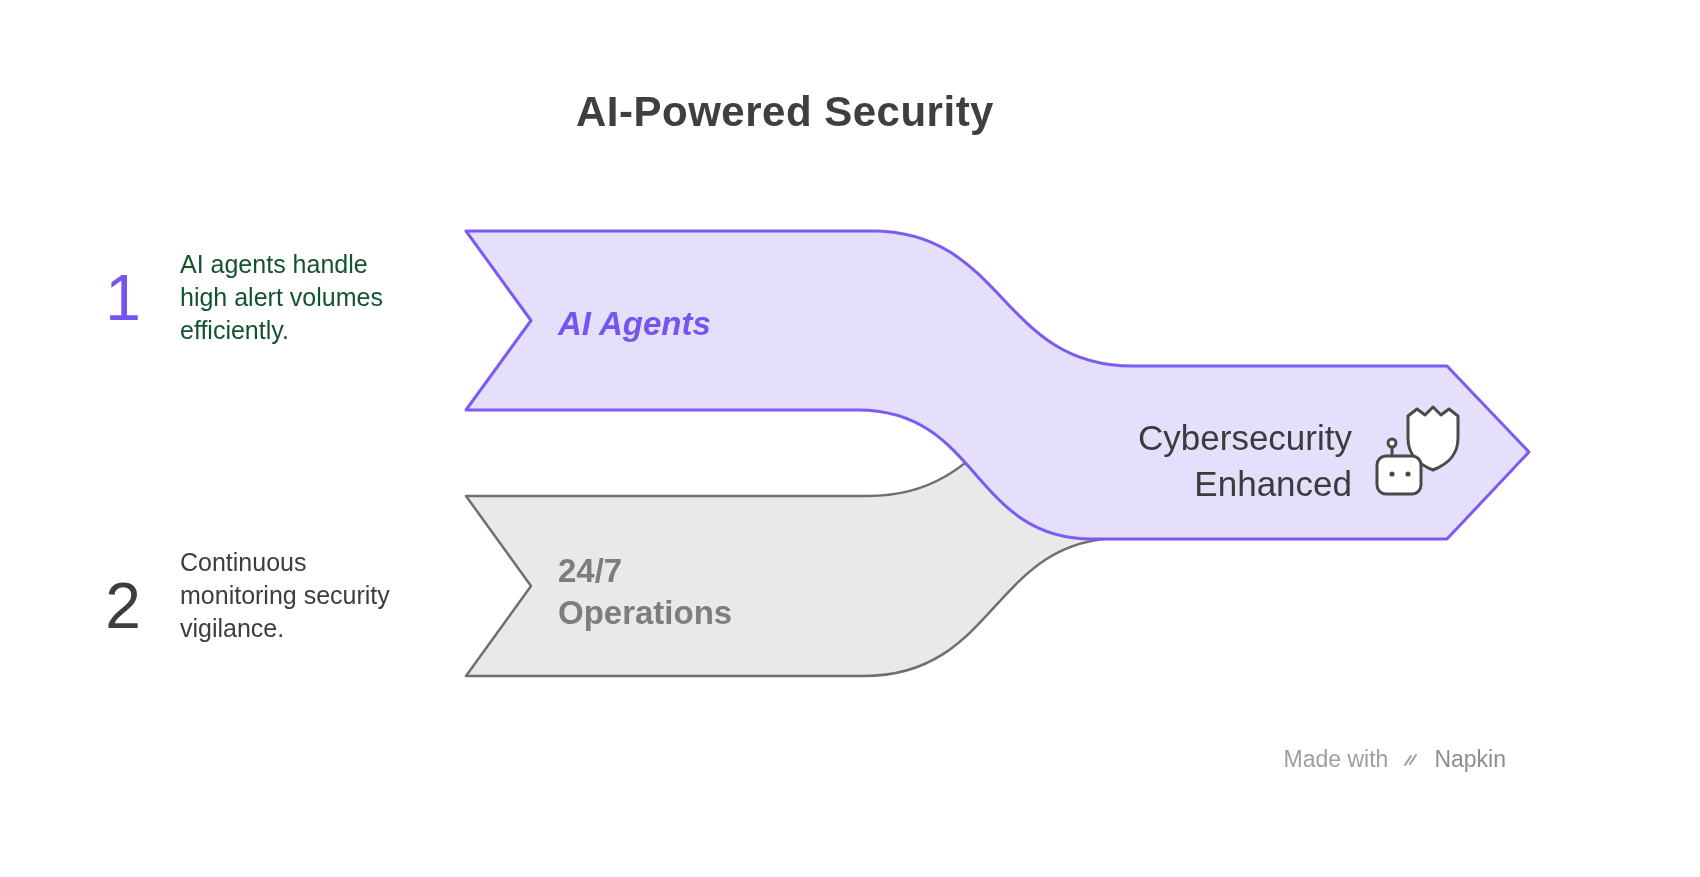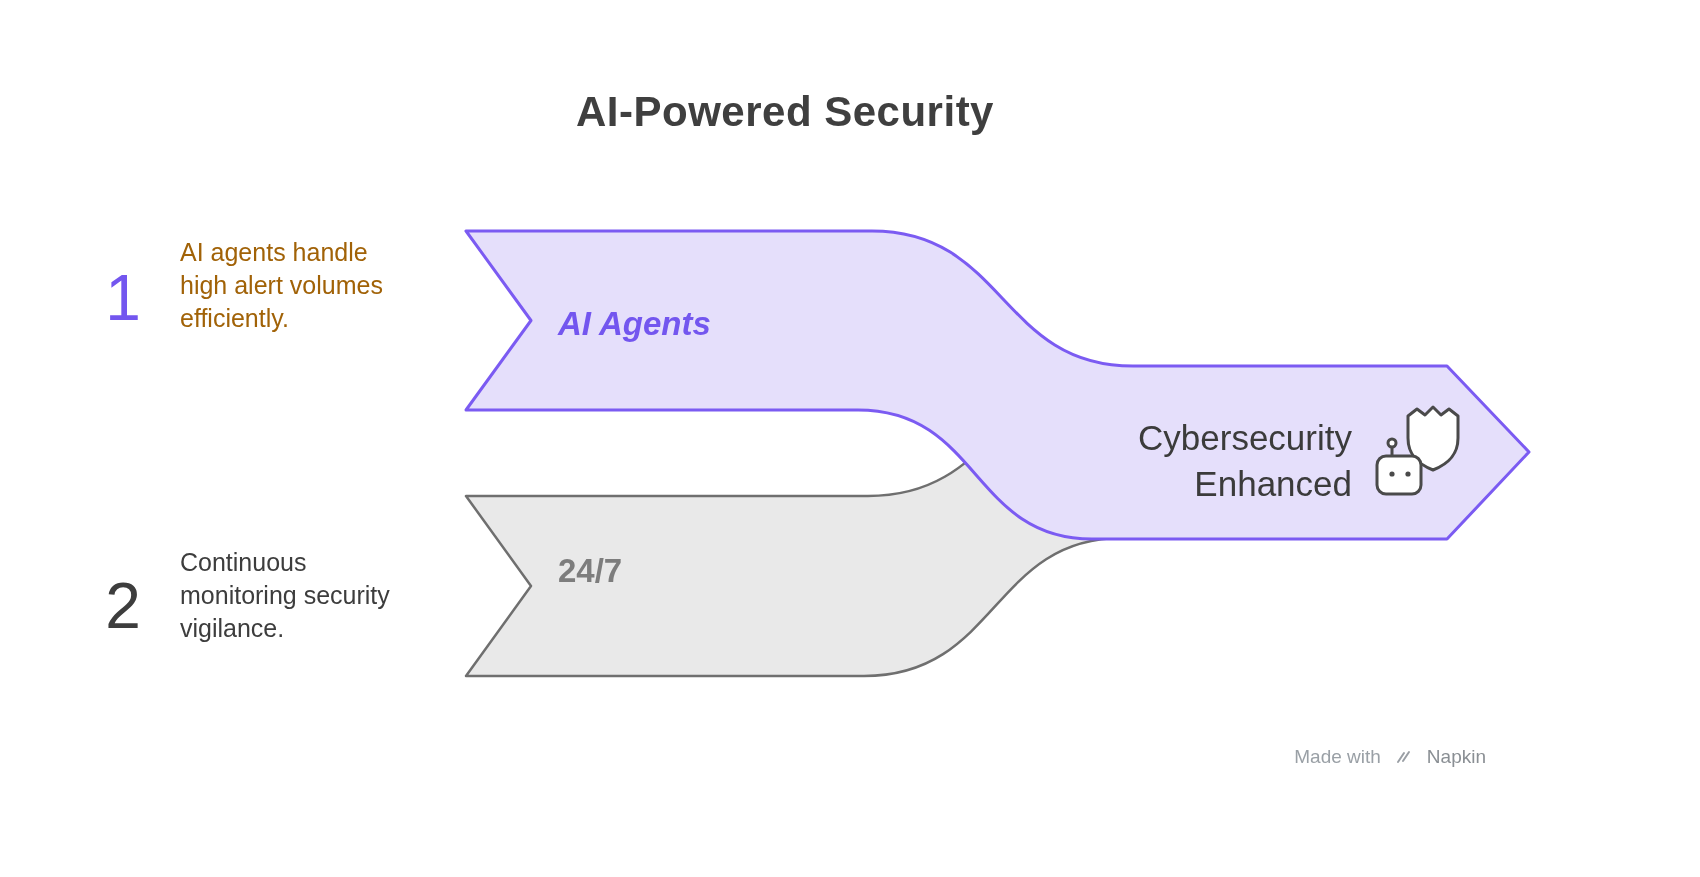--- a/index.html
+++ b/index.html
@@ -22,37 +22,37 @@
   }
 
   .num {
     width: 60px; text-align: center;
     font-size: 64px; line-height: 64px; font-weight: 400;
   }
   .num1 { left: 93px; top: 266px; color: #7356ef; }
   .num2 { left: 93px; top: 574px; color: #3d3d3d; }
 
   .desc { font-size: 25px; line-height: 33px; }
-  .desc1 { left: 180px; top: 236px; color: #a16207; }
+  .desc1 { left: 180px; top: 248px; color: #14532d; }
   .desc2 { left: 180px; top: 546px; color: #3d3d3d; }
 
   .band-label { font-weight: 700; font-size: 33px; }
   .label1 { left: 558px; top: 305px; color: #7356ef; font-style: italic; }
   .label2 { left: 558px; top: 550px; line-height: 42px; color: #7d7d7d; }
 
   .result-label {
     left: 1000px; top: 415px; width: 352px;
     text-align: right;
     font-size: 35px; line-height: 46px;
     color: #3b3b3b;
   }
 
   .watermark {
-    top: 746px; right: 214px;
-    font-size: 19px; color: #9aa0a6;
+    top: 746px; right: 194px;
+    font-size: 23px; color: #9aa0a6;
     display: flex; align-items: center; gap: 14px;
   }
   .watermark .brand { color: #8a8f94; }
 
   svg.diagram { position: absolute; top: 0; left: 0; }
 </style>
 </head>
 <body>
 
 <div id="canvas">
@@ -109,20 +109,21 @@
   </div>
 
   <div class="abs num num2">2</div>
   <div class="abs desc desc2">
     <div>Continuous</div>
     <div>monitoring security</div>
     <div>vigilance.</div>
   </div>
   <div class="abs band-label label2">
     <div>24/7</div>
+    <div>Operations</div>
   </div>
 
   <div class="abs result-label">
     <div>Cybersecurity</div>
     <div>Enhanced</div>
   </div>
 
   <div class="abs watermark">
     <span>Made with</span>
     <svg width="18" height="18" viewBox="0 0 18 18">

